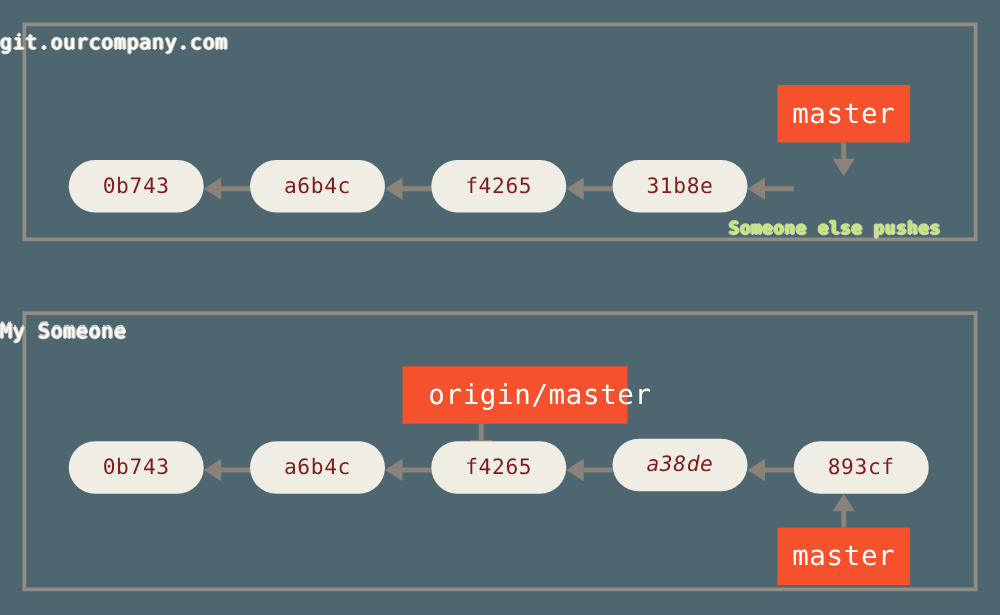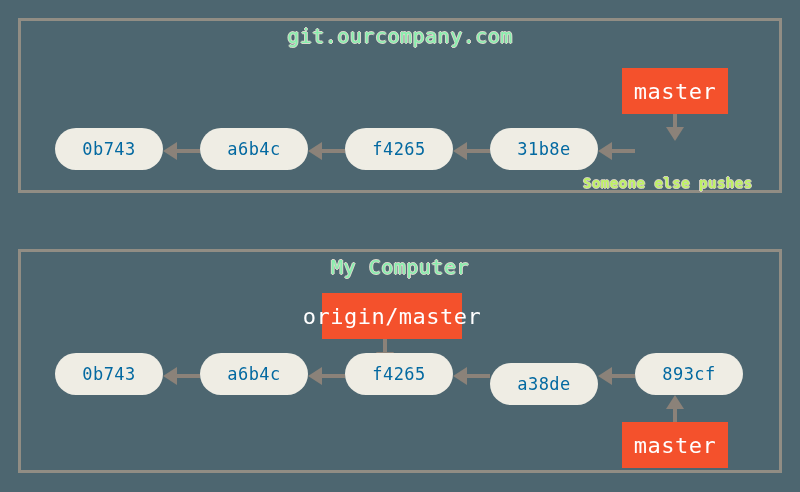--- a/index.html
+++ b/index.html
@@ -23,42 +23,42 @@
     box-sizing: border-box;
     background: transparent;
   }
   #panel-remote { left: 18px;  top: 18px;  width: 764px; height: 175px; }
   #panel-local  { left: 18px;  top: 249px; width: 764px; height: 224px; }
 
   
   .panel-title {
     position: absolute;
     width: 100%;
-    text-align: center;
-    font-size: 20px;
+    text-align: left;
+    font-size: 16px;
     letter-spacing: 0.5px;
-    color: #86efac;
+    color: #ffffff;
     text-shadow:
        1px  0   0 #d9d6cc,
       -1px  0   0 #d9d6cc,
        0    1px 0 #d9d6cc,
        0   -1px 0 #d9d6cc;
     white-space: nowrap;
   }
   #title-remote { top: 24px; }
   #title-local  { top: 255px; }
 
   
   .commit {
     position: absolute;
     width: 108px;
     height: 42px;
     border-radius: 21px;
     background: #efede4;
-    color: #0369a1;
+    color: #7f1d1d;
     font-size: 17px;
     display: flex;
     align-items: center;
     justify-content: center;
     letter-spacing: 0.5px;
     z-index: 3;
   }
 
   
   .ref-box {
@@ -154,34 +154,34 @@
   <div class="commit" style="left:200px; top:128px;">a6b4c</div>
   <div class="commit" style="left:345px; top:128px;">f4265</div>
   <div class="commit" style="left:490px; top:128px;text-align:right;">31b8e</div>
 
   <div class="ref-box" style="left:622px; top:68px; width:106px; height:46px;">master</div>
 
   <div class="annotation" style="left:583px; top:175px;">Someone else pushes</div>
 
   <div class="panel" id="panel-local"></div>
 
-  <div class="panel-title" id="title-local">My Computer</div>
+  <div class="panel-title" id="title-local">My Someone</div>
 
   <div class="arrow-h" style="left:176px; top:374px; width:24px;"></div>
   <div class="arrow-h" style="left:321px; top:374px; width:24px;"></div>
   <div class="arrow-h" style="left:466px; top:374px; width:24px;"></div>
   <div class="arrow-h" style="left:611px; top:374px; width:24px;"></div>
 
   <div class="arrow-v down" style="left:383px; top:339px; height:14px;"></div>
 
   <div class="arrow-v up" style="left:673px; top:408px; height:14px;"></div>
 
   <div class="commit" style="left:55px;  top:353px;">0b743</div>
   <div class="commit" style="left:200px; top:353px;">a6b4c</div>
   <div class="commit" style="left:345px; top:353px;">f4265</div>
-  <div class="commit" style="left:490px; top:363px;">a38de</div>
+  <div class="commit" style="left:490px; top:351px;font-style:italic;">a38de</div>
   <div class="commit" style="left:635px; top:353px;">893cf</div>
 
-  <div class="ref-box" style="left:322px; top:293px; width:140px; height:46px;">origin/master</div>
+  <div class="ref-box" style="left:322px; top:293px; width:140px; height:46px;padding-left:40px;">origin/master</div>
 
   <div class="ref-box" style="left:622px; top:422px; width:106px; height:46px;">master</div>
 
 </div>
 
 </body></html>

